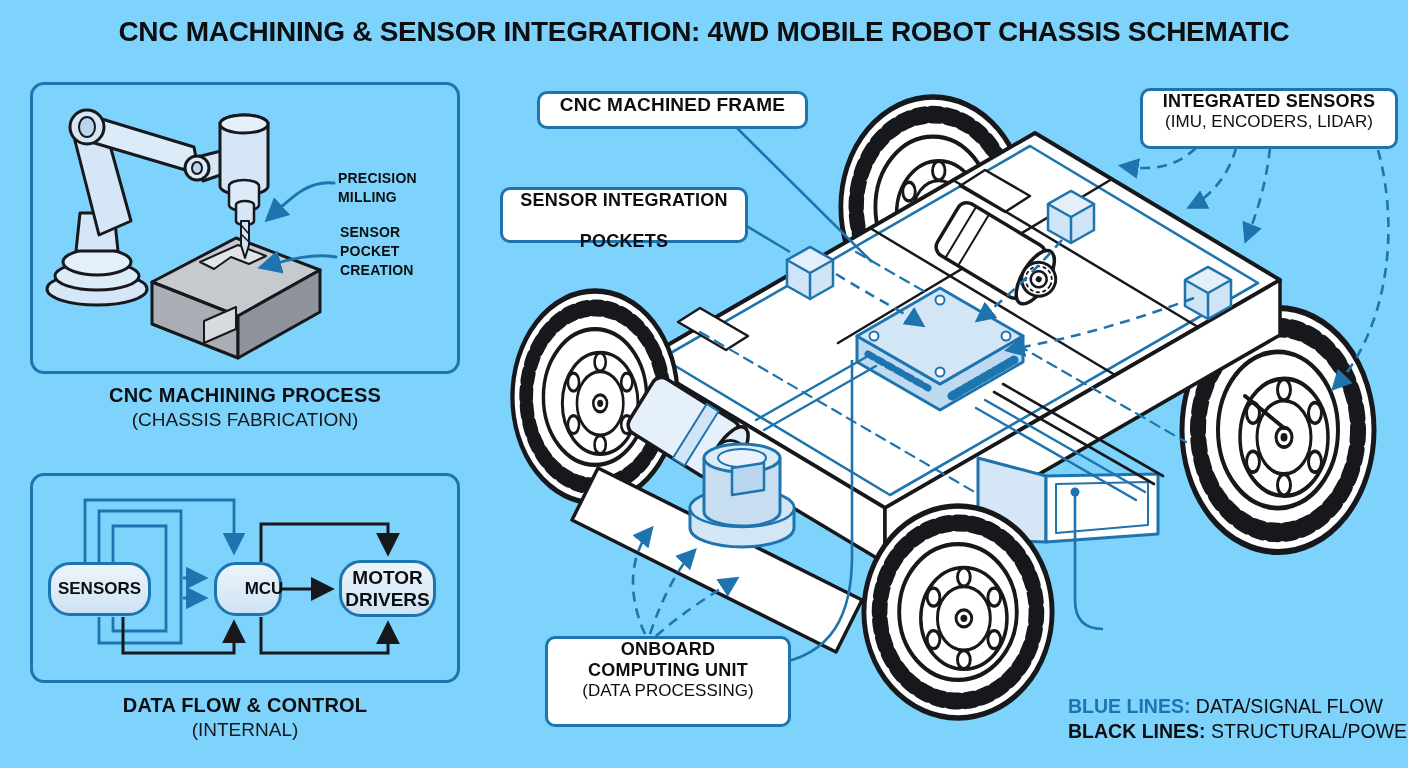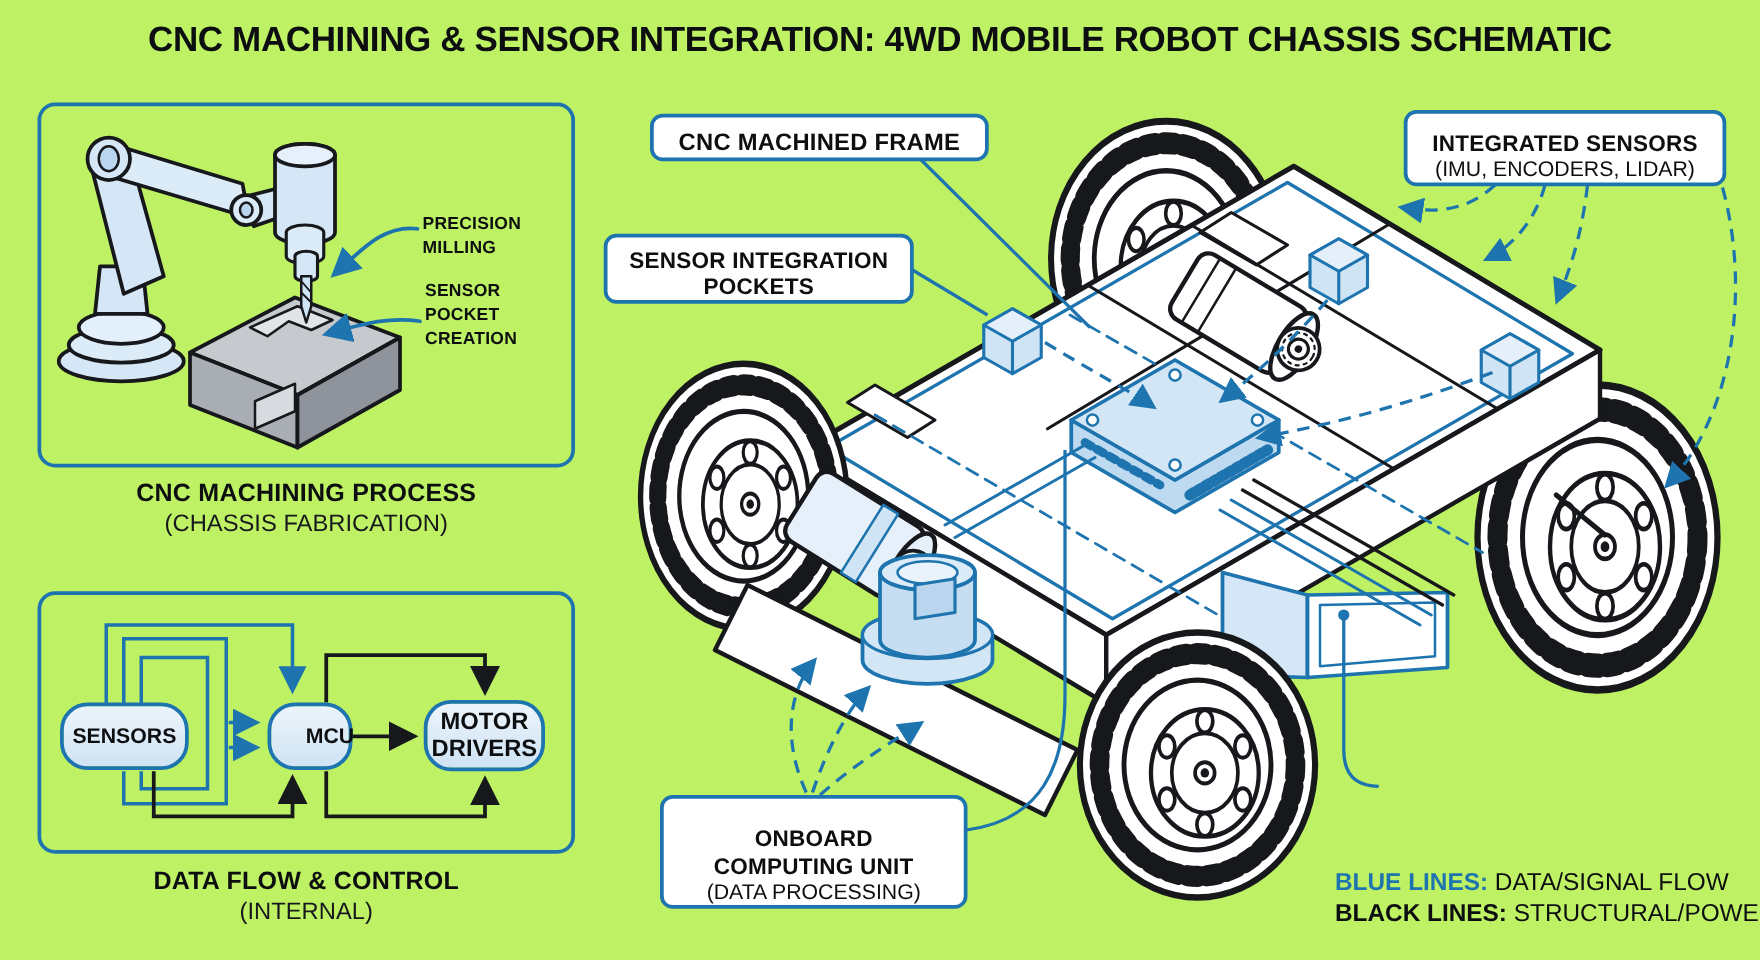--- a/index.html
+++ b/index.html
@@ -1,30 +1,30 @@
 <!DOCTYPE html>
 <html><head>
 <meta charset="utf-8">
 <style>
   html,body{margin:0;padding:0;background:#fff;}
-  .stage{position:relative;width:1408px;height:768px;background:#bef264;overflow:hidden;
+  .stage{position:relative;width:1408px;height:768px;background:#7dd3fc;overflow:hidden;
          font-family:"Liberation Sans",sans-serif;color:#0c0e10;}
   svg.art{position:absolute;left:0;top:0;z-index:1;}
   .ov{position:absolute;z-index:2;}
   .title{left:0;top:16px;width:1408px;text-align:center;font-size:28px;font-weight:800;
          letter-spacing:-0.3px;color:#0c0e10;white-space:nowrap;}
   .panel{border:3px solid #1e74ae;border-radius:14px;background:transparent;}
   .p1{left:30px;top:82px;width:424px;height:286px;}
   .p2{left:30px;top:473px;width:424px;height:204px;}
   .cap{width:430px;text-align:center;font-weight:800;font-size:20px;letter-spacing:0.2px;}
   .subcap{width:430px;text-align:center;font-weight:400;font-size:19px;color:#16181c;}
   .milllabel{font-weight:800;font-size:14px;line-height:19px;letter-spacing:0.2px;}
   .callout{border:3px solid #1e74ae;border-radius:10px;background:#fff;display:flex;
-           flex-direction:column;align-items:center;justify-content:flex-end;text-align:center;
-           box-sizing:border-box;line-height:1.18;}
+           flex-direction:column;align-items:center;justify-content:flex-start;text-align:center;
+           box-sizing:border-box;line-height:1.18;margin-left:17px;}
   .co-b{font-weight:800;font-size:18px;letter-spacing:0.2px;white-space:nowrap;}
   .co-b2{font-weight:800;font-size:19px;letter-spacing:0.2px;white-space:nowrap;}
   .co-r{font-weight:400;font-size:17px;white-space:nowrap;}
   .node{border:3px solid #1e74ae;border-radius:22px;background:linear-gradient(#ecf4fb,#cfe3f4);
         display:flex;flex-direction:column;align-items:center;justify-content:center;
         box-sizing:border-box;font-weight:800;text-align:center;}
   .legend{left:1068px;top:694px;font-size:19.5px;line-height:25px;white-space:nowrap;}
   .legend .bl{color:#1e74ae;font-weight:800;}
   .legend .bk{color:#0c0e10;font-weight:800;}
 </style>
@@ -229,21 +229,21 @@
     <span>MCU</span>
   </div>
   <div class="ov node" style="left:339px;top:560px;width:97px;height:57px;font-size:19px;line-height:1.15;">
     <span>MOTOR</span>
     <span>DRIVERS</span>
   </div>
 
   <div class="ov callout" style="left:520px;top:91px;width:271px;height:38px;">
     <span class="co-b2">CNC MACHINED FRAME</span>
   </div>
-  <div class="ov callout" style="left:483px;top:187px;width:248px;height:56px;">
+  <div class="ov callout" style="left:483px;top:187px;width:248px;height:56px;gap:20px;">
     <span class="co-b">SENSOR INTEGRATION</span>
     <span class="co-b">POCKETS</span>
   </div>
   <div class="ov callout" style="left:1123px;top:88px;width:258px;height:61px;">
     <span class="co-b">INTEGRATED SENSORS</span>
     <span class="co-r">(IMU, ENCODERS, LIDAR)</span>
   </div>
   <div class="ov callout" style="left:528px;top:636px;width:246px;height:91px;">
     <span class="co-b">ONBOARD</span>
     <span class="co-b">COMPUTING UNIT</span>

